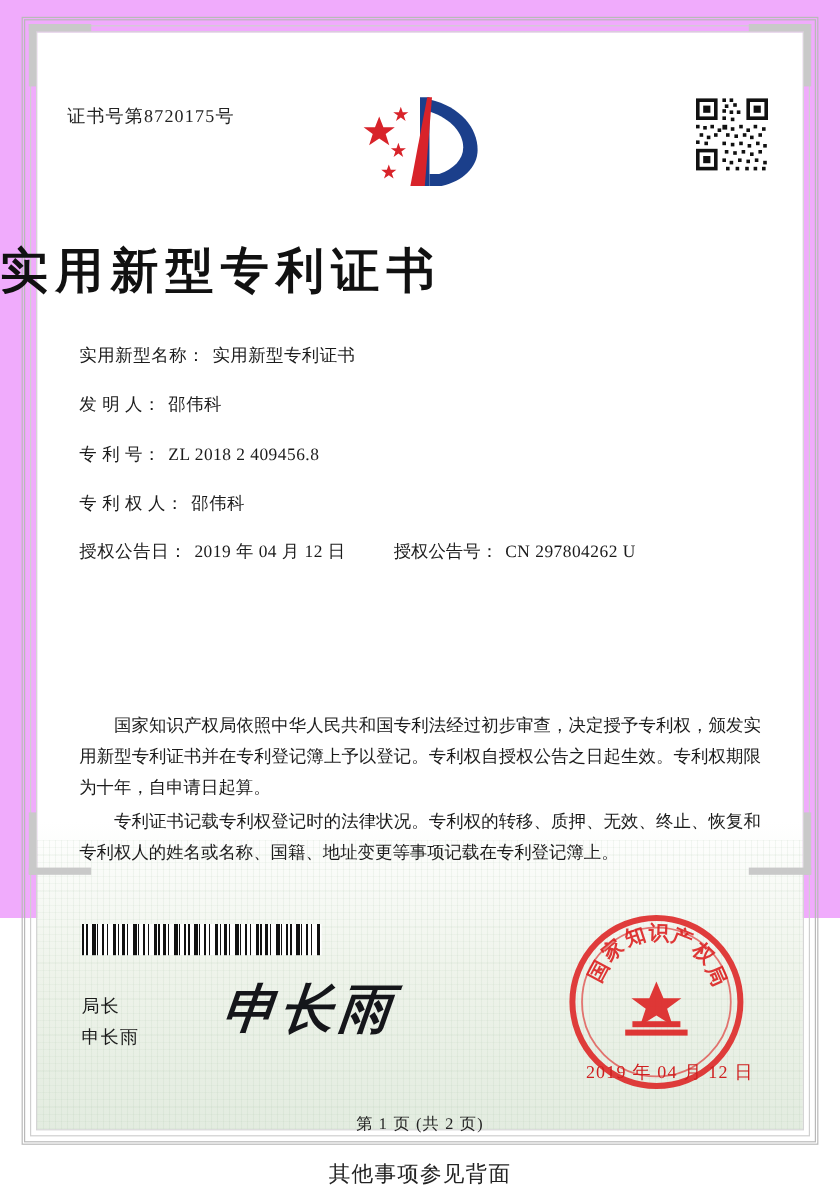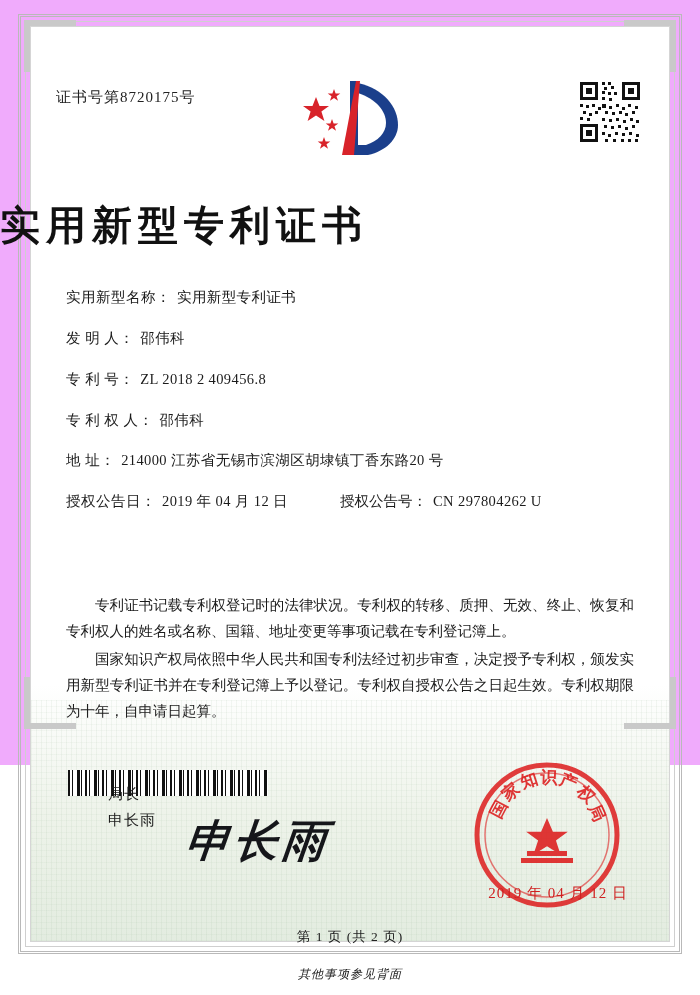--- a/index.html
+++ b/index.html
@@ -134,21 +134,21 @@
     letter-spacing: 0.5px;
   }
   .field-value {
     margin-left: 6px;
     letter-spacing: 0.4px;
   }
   .field-row.two-col {
     justify-content: flex-start;
   }
   .field-row .second-label {
-    margin-left: 52px;
+    margin-left: 40px;
     white-space: nowrap;
   }
 
   
   .paragraphs {
     position: absolute;
     left: 66px;
     top: 592px;
     width: 568px;
     font-size: 14.5px;
@@ -172,26 +172,25 @@
       #111 0px, #111 2px, #fff 2px, #fff 4px,
       #111 4px, #111 5px, #fff 5px, #fff 9px,
       #111 9px, #111 12px, #fff 12px, #fff 13px,
       #111 13px, #111 14px, #fff 14px, #fff 17px);
   }
 
   
   .sig-label {
     position: absolute;
     left: 68px;
-    top: 781px;
+    top: 826px;
     font-size: 15px;
     line-height: 26px;
     letter-spacing: 1px;
     color: #1b1b1b;
-    margin-left: 40px;
   }
   .sig-script {
     position: absolute;
     left: 186px;
     top: 812px;
     font-size: 44px;
     font-family: "Liberation Serif", "DejaVu Serif", serif;
     font-style: italic;
     font-weight: bold;
     color: #15161a;
@@ -226,24 +225,23 @@
     font-size: 13.5px;
     color: #222;
     letter-spacing: 1px;
   }
   .outside-note {
     position: absolute;
     left: 0;
     top: 966px;
     width: 700px;
     text-align: center;
-    font-size: 12px;
+    font-size: 18px;
     color: #222;
     letter-spacing: 1px;
-    font-style: italic;
   }
 </style>
 </head>
 <body>
 
 <div class="page">
 
   <div class="outer-border"></div>
   <div class="inner-border"></div>
   <div class="bg-texture"></div>
@@ -352,35 +350,31 @@
       <span class="field-value">邵伟科</span>
     </div>
     <div class="field-row">
       <span class="field-label">专 利 号：</span>
       <span class="field-value">ZL 2018 2 409456.8</span>
     </div>
     <div class="field-row">
       <span class="field-label">专 利 权 人：</span>
       <span class="field-value">邵伟科</span>
     </div>
-    <div class="field-row">
-      <span class="field-label">地 址：</span>
-      <span class="field-value">214000  江苏省无锡市滨湖区胡埭镇丁香东路20 号</span>
-    </div>
     <div class="field-row two-col">
       <span class="field-label">授权公告日：</span>
       <span class="field-value">2019 年 04 月 12 日</span>
       <span class="second-label">授权公告号：</span>
       <span class="field-value">CN 297804262 U</span>
     </div>
   </div>
 
   <div class="paragraphs">
+    <p>国家知识产权局依照中华人民共和国专利法经过初步审查，决定授予专利权，颁发实用新型专利证书并在专利登记簿上予以登记。专利权自授权公告之日起生效。专利权期限为十年，自申请日起算。</p>
     <p>专利证书记载专利权登记时的法律状况。专利权的转移、质押、无效、终止、恢复和专利权人的姓名或名称、国籍、地址变更等事项记载在专利登记簿上。</p>
-    <p>国家知识产权局依照中华人民共和国专利法经过初步审查，决定授予专利权，颁发实用新型专利证书并在专利登记簿上予以登记。专利权自授权公告之日起生效。专利权期限为十年，自申请日起算。</p>
   </div>
 
   <div class="barcode"></div>
 
   <div class="sig-label">
     <div>局长</div>
     <div>申长雨</div>
   </div>
 
   <div class="sig-script">申长雨</div>

